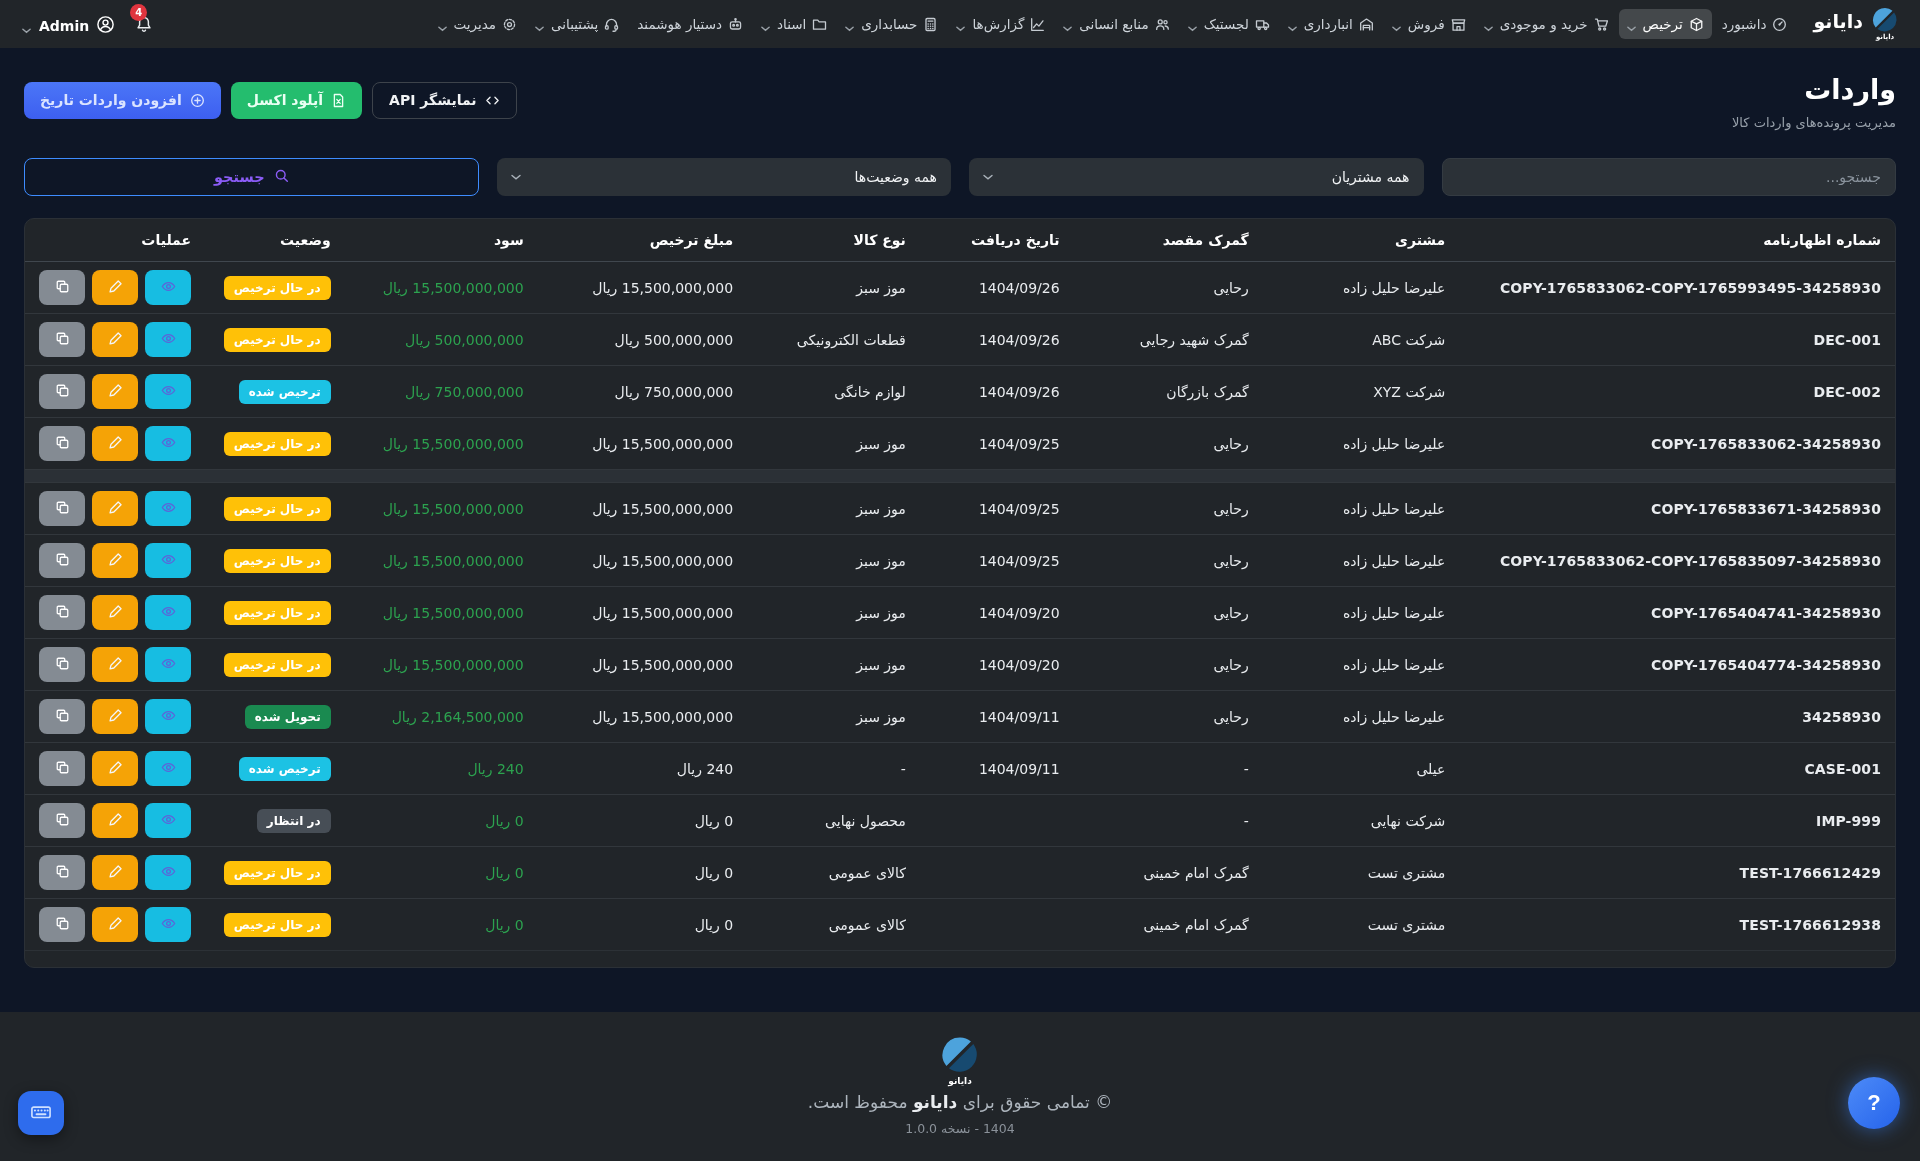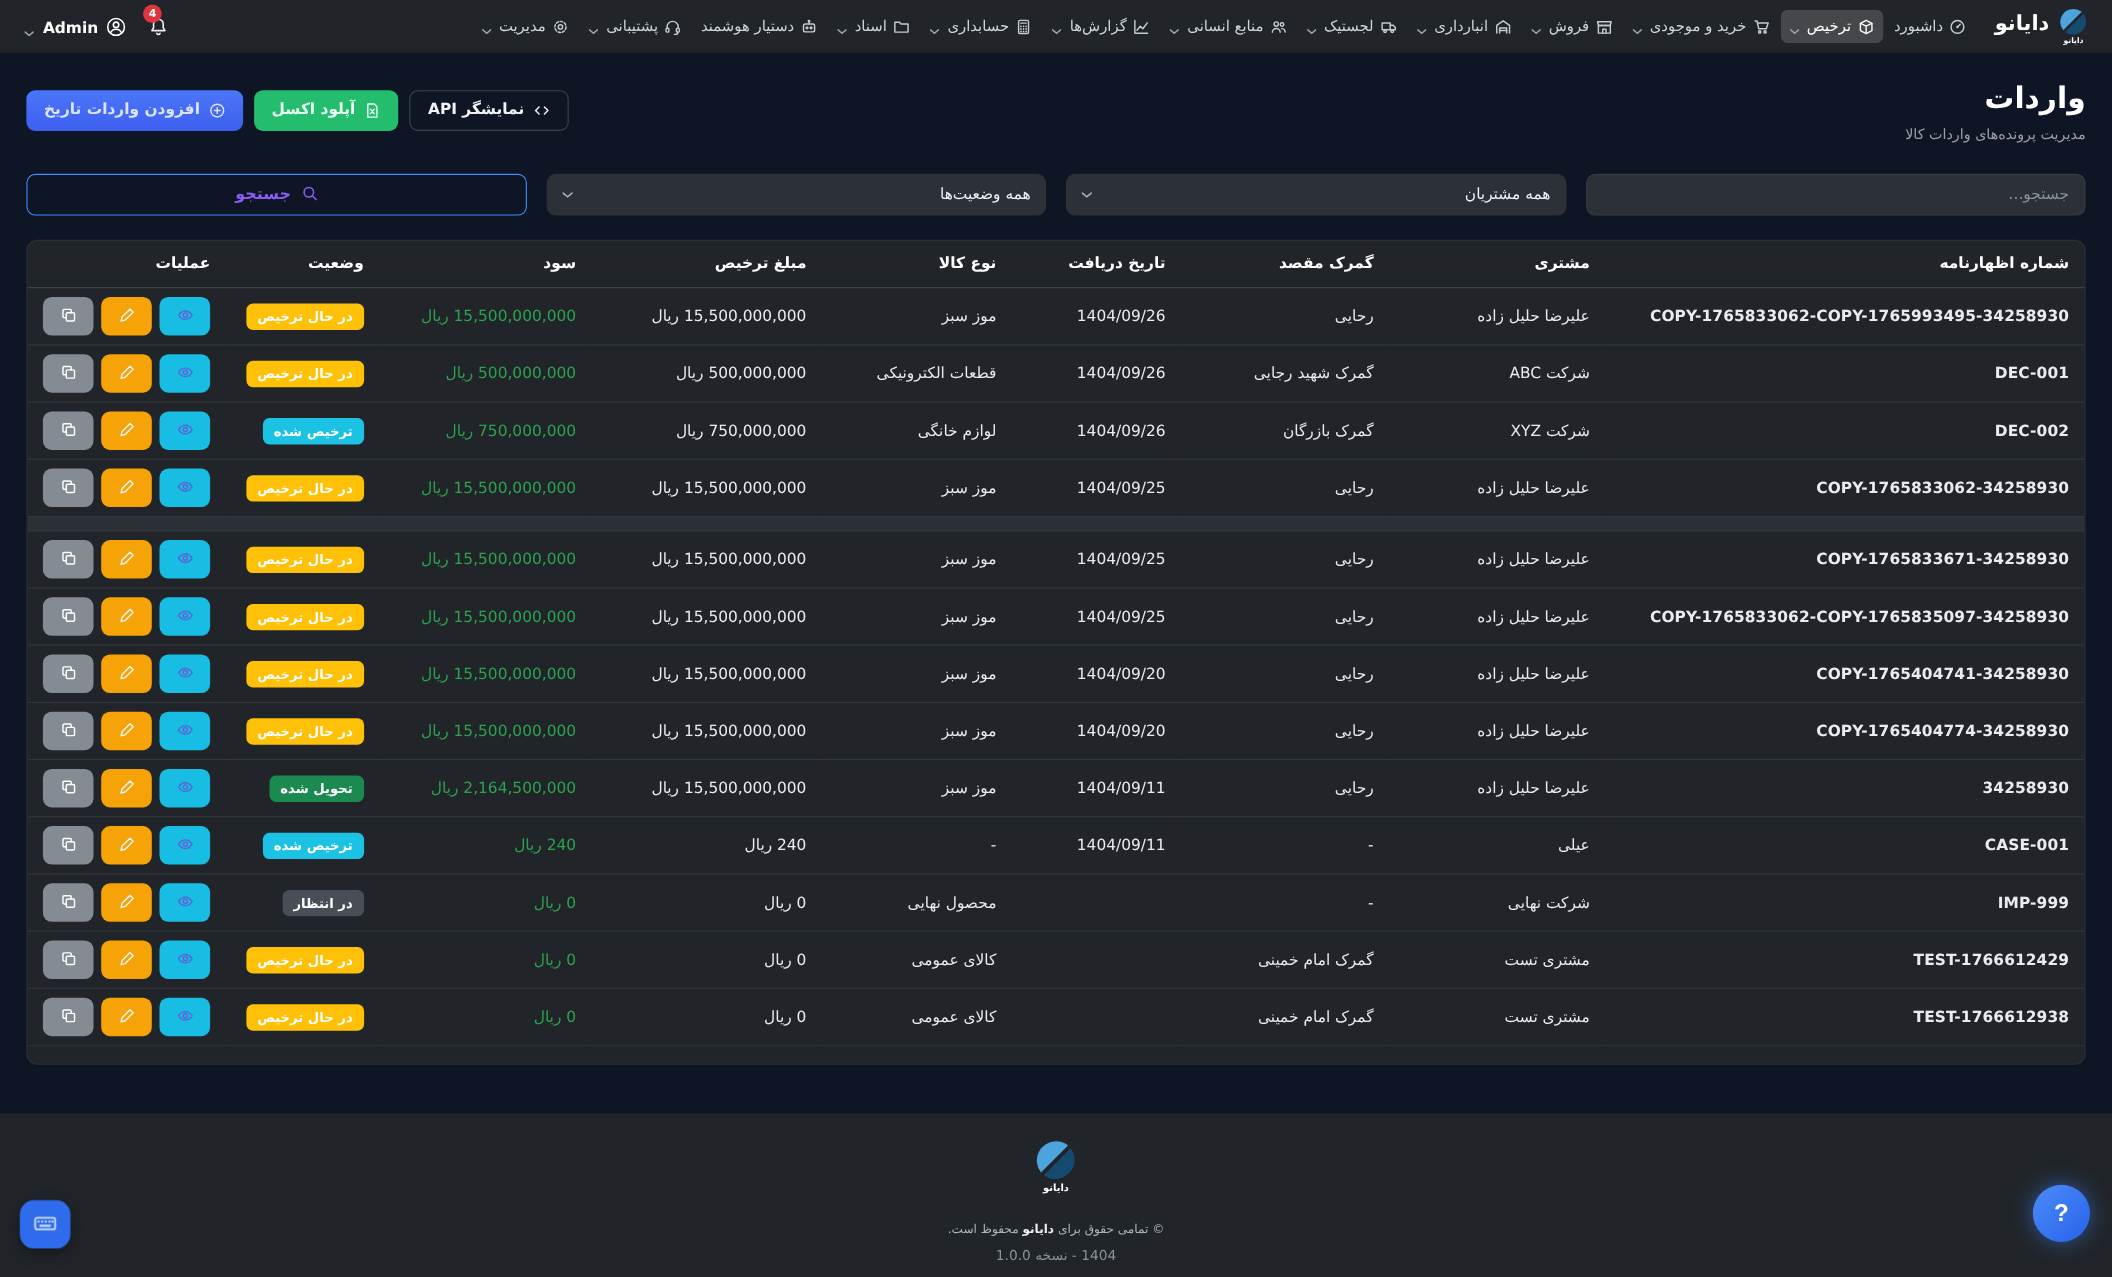--- a/index.html
+++ b/index.html
@@ -61,21 +61,21 @@
   .actions{display:flex;gap:7px}
   .abtn{width:46px;height:35px;border:none;border-radius:8px;display:flex;align-items:center;justify-content:center;cursor:pointer;padding:0}
   .abtn.view{background:#17bde2;color:#5b66d8}
   .abtn.edit{background:#f5a306;color:#f4f6fa}
   .abtn.copy{background:#848b93;color:#fff}
   tr.strip td{height:13px;padding:0;background:#2b3036;border-bottom:1px solid #32373c}
   
   footer{background:#212529;margin-top:44px;padding:24px 0 30px;text-align:center}
   .f-logo{display:flex;flex-direction:column;align-items:center;line-height:1}
   .f-brandname{font-size:9px;font-weight:bold;color:#fff;margin-top:3px}
-  .f-copy{margin-top:25px;font-size:11px;color:#adb5bd}
+  .f-copy{margin-top:6px;font-size:17px;color:#adb5bd}
   .f-copy b{color:#e9ecef}
   .f-version{margin-top:9px;font-size:12.5px;color:#8a9199}
   
   .chat-fab{position:fixed;left:18px;bottom:26px;width:46px;height:44px;border-radius:13px;background:#2e6ced;color:#cfe0ff;display:flex;align-items:center;justify-content:center;border:none;cursor:pointer;box-shadow:0 4px 14px rgba(0,0,0,.4)}
   .help-fab{position:fixed;right:20px;bottom:32px;width:52px;height:52px;border-radius:50%;background:linear-gradient(135deg,#4d8bf8,#2563eb);color:#fff;font-size:22px;font-weight:bold;display:flex;align-items:center;justify-content:center;border:none;cursor:pointer;box-shadow:0 0 20px rgba(59,130,246,.55)}
 </style>
 </head>
 <body>
 
 <nav class="topnav">

